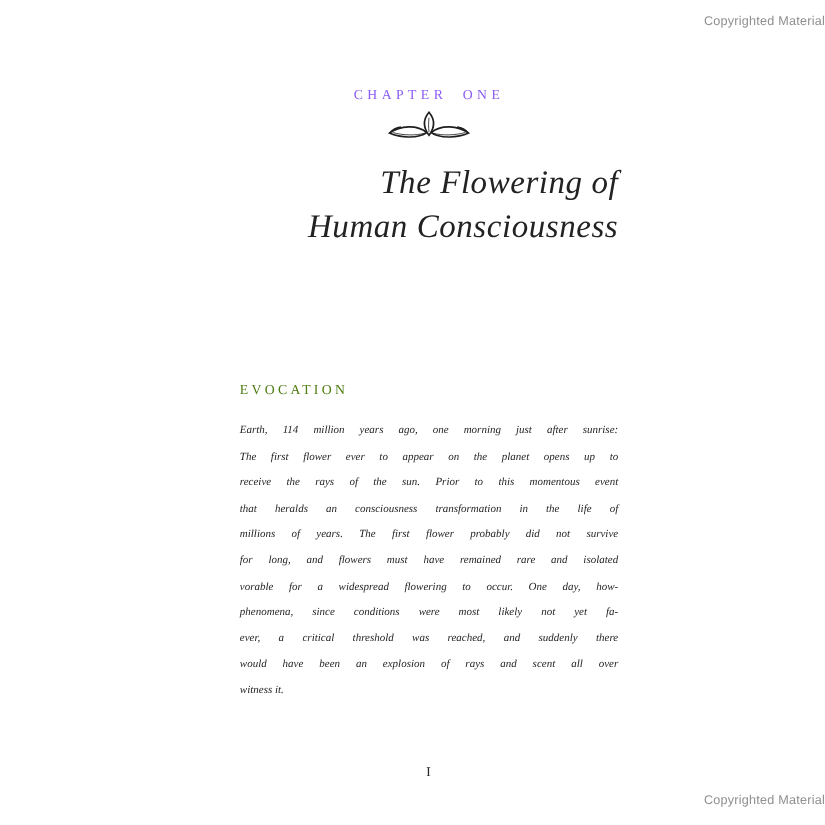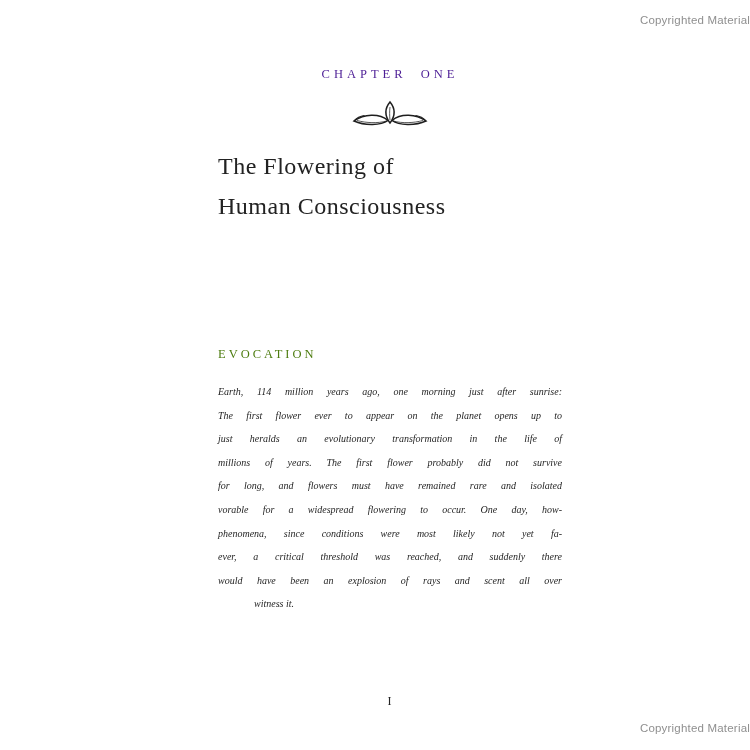--- a/index.html
+++ b/index.html
@@ -27,46 +27,47 @@
 
   .page-col {
     position: absolute;
     left: 218px;
     top: 0;
     width: 344px;
     height: 750px;
   }
   .chapter {
     position: absolute;
-    top: 67px;
+    top: 79px;
     left: 0;
     width: 100%;
     text-align: center;
     font-size: 12.5px;
     letter-spacing: 4px;
     word-spacing: 7px;
-    color: #4c1d95;
+    color: #8b5cf6;
   }
   .ornament {
     position: absolute;
     top: 99px;
     left: 50%;
     transform: translateX(-50%);
     width: 78px;
     height: 32px;
   }
   .title {
     position: absolute;
     top: 146px;
     left: 0;
     width: 100%;
     margin: 0;
-    text-align: left;
+    text-align: right;
     font-weight: normal;
-    font-size: 24px;
+    font-style: italic;
+    font-size: 30px;
     line-height: 40px;
     letter-spacing: 0.5px;
     color: #222222;
   }
   .title .tl { display: block; }
   .section {
     position: absolute;
     top: 347px;
     left: 0;
     font-size: 12.5px;
@@ -81,21 +82,21 @@
   }
   .bl {
     font-size: 10px;
     line-height: 23.6px;
     white-space: normal;
     text-align: justify;
     text-align-last: justify;
     color: #1f1f1f;
     font-style: italic;
   }
-  .bl.last { text-align: right; text-align-last: left; margin-left: 36px; }
+  .bl.last { text-align: right; text-align-last: left; }
   .pagenum {
     position: absolute;
     top: 694px;
     left: 0;
     width: 100%;
     text-align: center;
     font-size: 12px;
     letter-spacing: 1px;
     color: #242424;
   }
@@ -130,21 +131,22 @@
     <h1 class="title">
       <span class="tl">The Flowering of</span>
       <span class="tl">Human Consciousness</span>
     </h1>
 
     <div class="section">EVOCATION</div>
 
     <div class="body">
       <div class="bl">Earth, 114 million years ago, one morning just after sunrise:</div>
       <div class="bl">The first flower ever to appear on the planet opens up to</div>
-      <div class="bl">just heralds an evolutionary transformation in the life of</div>
+      <div class="bl">receive the rays of the sun. Prior to this momentous event</div>
+      <div class="bl">that heralds an consciousness transformation in the life of</div>
       <div class="bl">millions of years. The first flower probably did not survive</div>
       <div class="bl">for long, and flowers must have remained rare and isolated</div>
       <div class="bl">vorable for a widespread flowering to occur. One day, how-</div>
       <div class="bl">phenomena, since conditions were most likely not yet fa-</div>
       <div class="bl">ever, a critical threshold was reached, and suddenly there</div>
       <div class="bl">would have been an explosion of rays and scent all over</div>
       <div class="bl last">witness it.</div>
     </div>
 
     <div class="pagenum">I</div>

